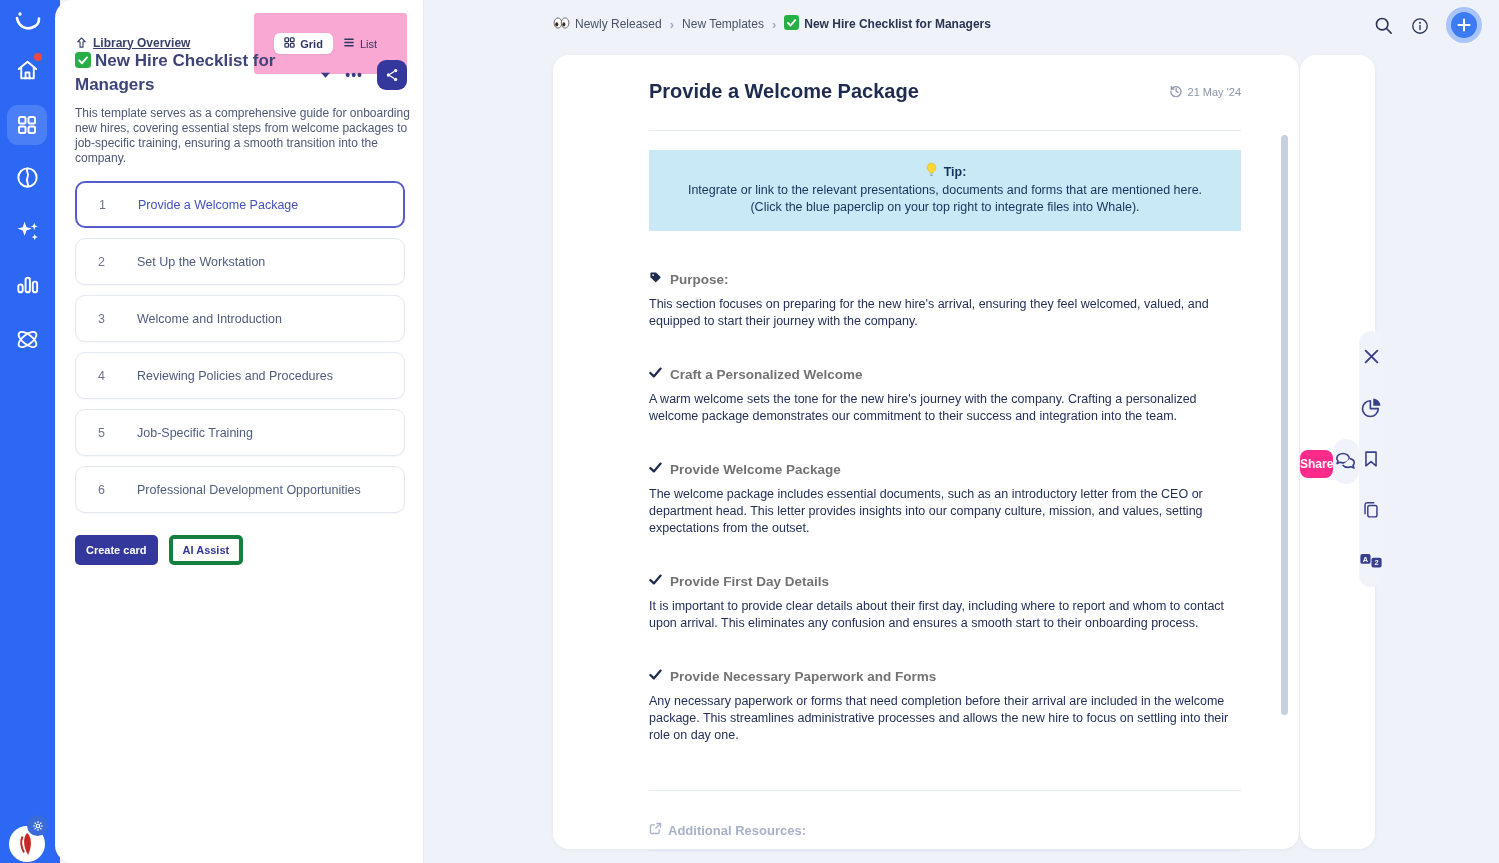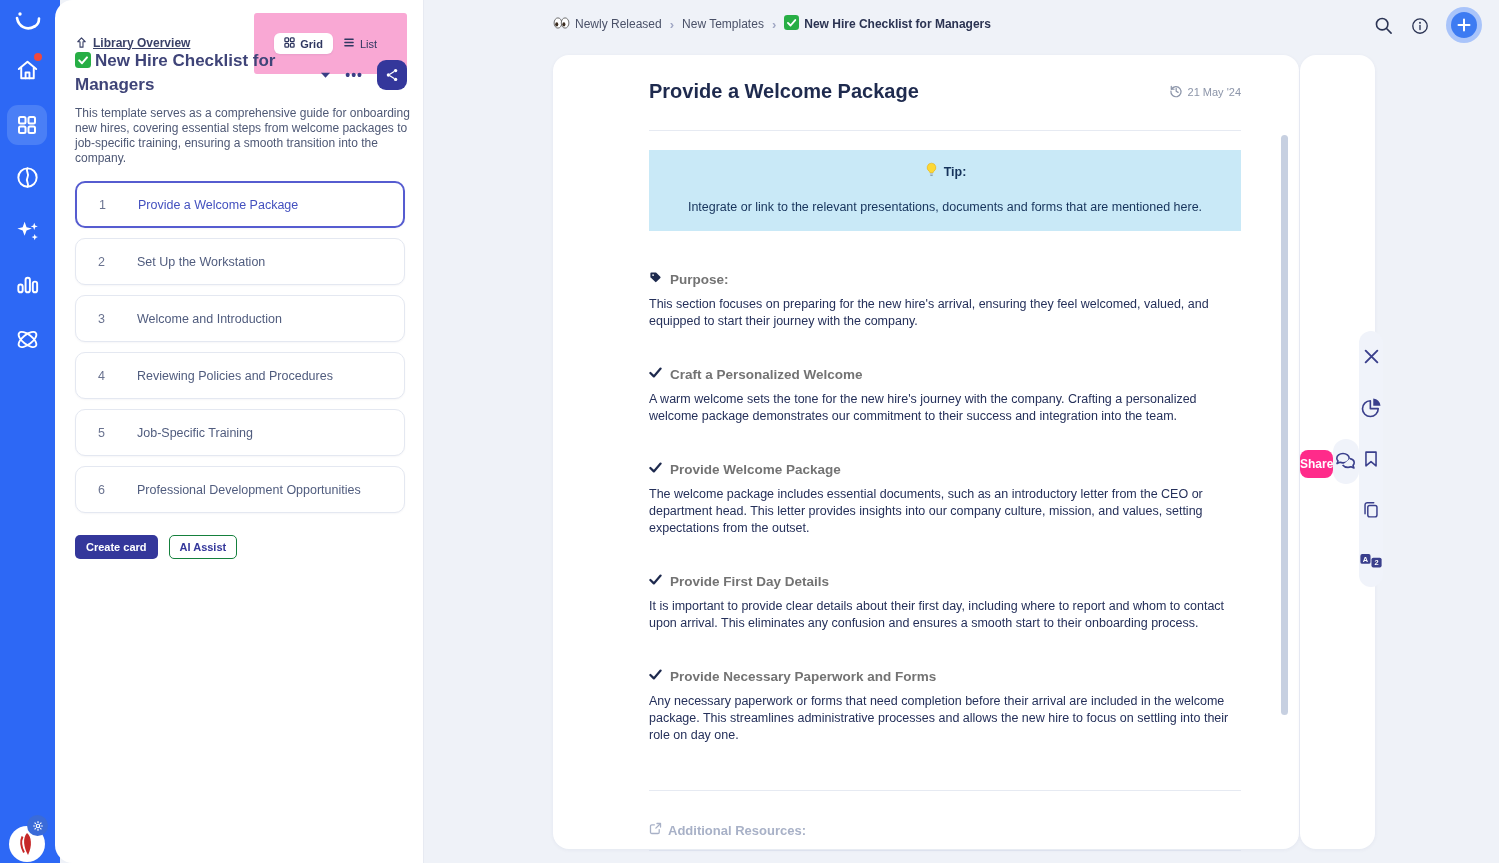--- a/index.html
+++ b/index.html
@@ -39,40 +39,40 @@
 
   .lp-cards { position:absolute; top:181px; left:20px; width:330px; }
   .card-item { height:47px; margin-bottom:10px; background:#fff; border:1px solid #E4E8F1; border-radius:10px; display:flex; align-items:center; font-size:12.5px; color:#505C7E; box-shadow:0 1px 2px rgba(20,30,80,.04); cursor:pointer; }
   .card-item .num { width:22px; margin-left:22px; color:#6A7390; }
   .card-item .lbl { margin-left:17px; }
   .card-item.selected { border:2px solid #565CD0; }
   .card-item.selected .lbl { color:#4350BF; }
 
   .lp-actions { position:absolute; top:535px; left:20px; display:flex; gap:11px; }
   .btn-create { background:#34379B; color:#fff; font-size:11px; font-weight:bold; padding:6px 11px; border-radius:5px; border:none; cursor:pointer; }
-  .btn-ai { background:#fff; color:#34379B; font-size:11px; font-weight:bold; padding:5px 10px; border-radius:5px; border:1px solid #15803d; cursor:pointer; }
+  .btn-ai { background:#fff; color:#34379B; font-size:11px; font-weight:bold; padding:5px 10px; border-radius:5px; border:4px solid #15803d; cursor:pointer; }
 
   
   .breadcrumb { position:absolute; left:553px; top:15px; display:flex; align-items:center; gap:8px; font-size:12px; color:#4A5168; }
   .crumb { cursor:pointer; display:flex; align-items:center; gap:5px; }
   .crumb-sep { color:#A0A7C4; font-size:13px; font-weight:bold; }
   .crumb.current { font-weight:bold; color:#2B3352; cursor:default; }
   .top-icon { position:absolute; top:16px; cursor:pointer; }
   .plus-btn { position:absolute; left:1451px; top:12px; width:26px; height:26px; border-radius:50%; background:#3D7BF2; box-shadow:0 0 0 5px #A9C4FA; display:flex; align-items:center; justify-content:center; cursor:pointer; }
 
   
   .main-card { position:absolute; left:553px; top:55px; width:746px; height:794px; background:#fff; border-radius:16px; box-shadow:0 1px 4px rgba(25,39,89,.05); }
   .card-inner { padding:25px 58px 0 96px; height:100%; position:relative; }
   .doc-title-row { display:flex; justify-content:space-between; align-items:center; }
   .doc-title { font-size:20px; font-weight:bold; color:#1E2A4E; }
   .doc-date { display:flex; align-items:center; gap:5px; font-size:11px; color:#8C95A9; }
   .divider { border-top:1px solid #E6EAF2; }
   .div1 { margin-top:27px; }
   .tipbox { margin-top:19px; background:#C9E9F7; padding:12px 24px 15px; text-align:center; color:#16335B; font-size:12.5px; line-height:17px; }
-  .tip-title { font-weight:bold; display:flex; justify-content:center; align-items:center; gap:5px; margin-bottom:17px; }
+  .tip-title { font-weight:bold; display:flex; justify-content:center; align-items:center; gap:5px; }
   .section { margin-top:36px; }
   .section.first { margin-top:40px; }
   .sec-head { display:flex; align-items:center; gap:8px; font-size:13.5px; font-weight:bold; color:#737373; }
   .sec-body { margin-top:9px; font-size:12.5px; line-height:17px; color:#25305A; }
   .div2 { margin-top:46px; }
   .resources { margin-top:31px; padding-bottom:12px; border-bottom:1px solid #DDE2EE; display:flex; align-items:center; gap:6px; font-size:13px; font-weight:bold; color:#A8B1C7; }
   .scroll-thumb { position:absolute; right:11px; top:80px; width:7px; height:580px; background:#C7D0E1; border-radius:4px; cursor:pointer; }
 
   
   .right-panel { position:absolute; left:1300px; top:55px; width:75px; height:794px; background:#fff; border-radius:16px; box-shadow:0 1px 4px rgba(25,39,89,.05); display:flex; align-items:center; }
@@ -307,20 +307,21 @@
         <span>
           <svg width="15" height="15" viewBox="0 0 16 16">
             <path d="M8 1.2a4.7 4.7 0 0 0-2.6 8.6c.5.35.85.95.85 1.55h3.5c0-.6.35-1.2.85-1.55A4.7 4.7 0 0 0 8 1.2Z" fill="#FDD835" stroke="#E0A800" stroke-width=".5"></path>
             <rect x="6.2" y="12" width="3.6" height="1.4" rx=".7" fill="#B0BEC5"></rect>
             <rect x="6.6" y="13.6" width="2.8" height="1.2" rx=".6" fill="#90A4AE"></rect>
           </svg>
         </span>
         <span>Tip:</span>
       </div>
       <div>Integrate or link to the relevant presentations, documents and forms that are mentioned here.</div>
+      <div>(Click the blue paperclip on your top right to integrate files into Whale).</div>
     </div>
 
     <div class="section first">
       <div class="sec-head">
         <span>
           <svg width="13" height="13" viewBox="0 0 14 14">
             <path d="M1.5 7.2V2.5a1 1 0 0 1 1-1h4.7a1 1 0 0 1 .7.3l4.3 4.3a1 1 0 0 1 0 1.4L8 11.7a1 1 0 0 1-1.4 0L1.8 6.9Z" fill="#1E2A4E"></path>
             <circle cx="4.4" cy="4.4" r="1" fill="#fff"></circle>
           </svg>
         </span>

